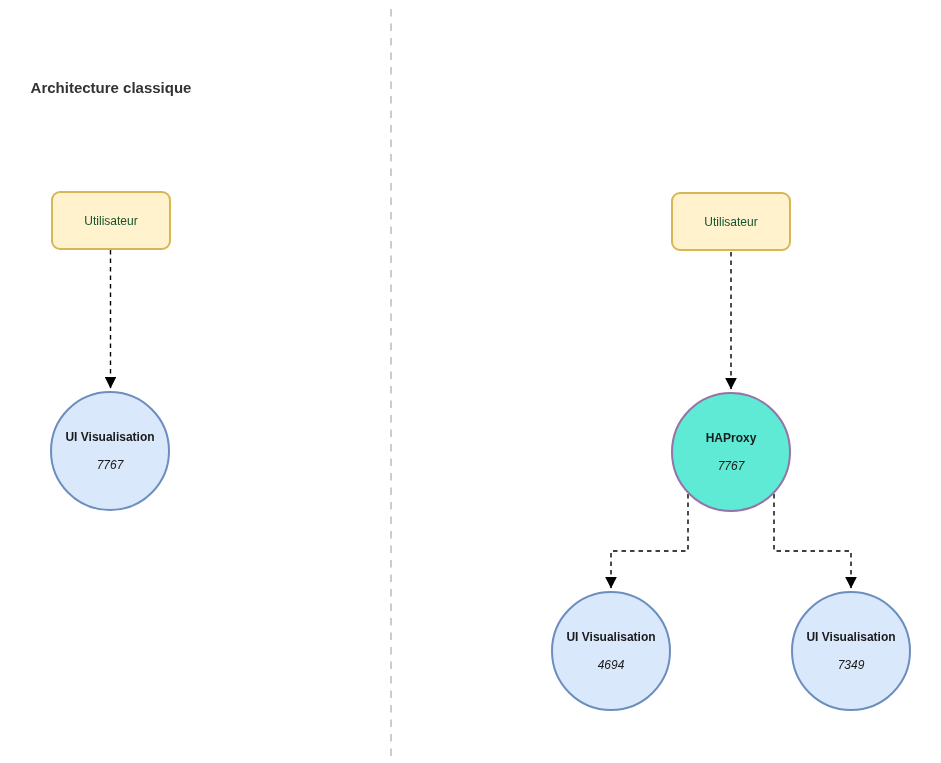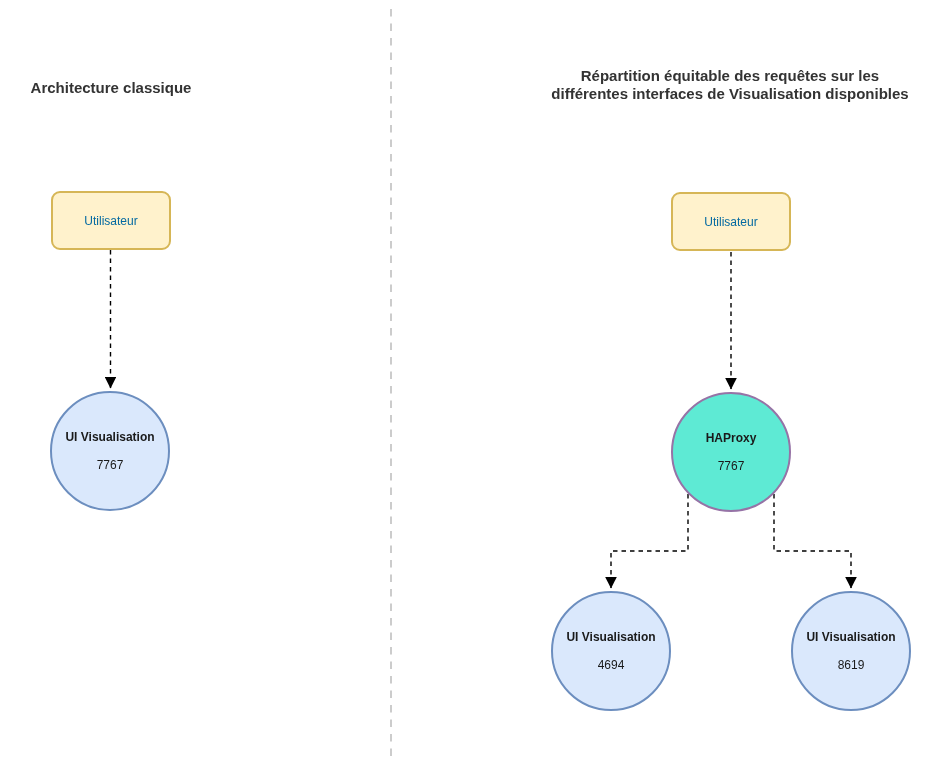--- a/index.html
+++ b/index.html
@@ -48,21 +48,21 @@
     width: 120px;
     height: 59px;
     box-sizing: border-box;
     background: #FFF2CC;
     border: 2px solid #D6B656;
     border-radius: 9px;
     display: flex;
     align-items: center;
     justify-content: center;
     font-size: 12px;
-    color: #0369a1;
+    color: #14532d;
     text-align: right;
   }
   .circle-node {
     position: absolute;
     width: 120px;
     height: 120px;
     box-sizing: border-box;
     border-radius: 50%;
     display: flex;
     flex-direction: column;
@@ -80,20 +80,21 @@
     background: #5eead4;
     border: 2px solid #9673A6;
   }
   .circle-node .node-label {
     font-size: 12px;
     font-weight: bold;
     white-space: nowrap;
   }
   .circle-node .node-port {
     font-size: 12px;
+    font-style: italic;
   }
   .edge {
     fill: none;
     stroke: #000000;
     stroke-width: 1.4;
     stroke-dasharray: 4.5 4;
   }
   .divider-line {
     fill: none;
     stroke: #CCCCCC;
@@ -128,37 +129,33 @@
 
   <div class="user-box" style="left:51px; top:191px;">
     <span>Utilisateur</span>
   </div>
 
   <div class="circle-node blue" style="left:50px; top:391px;">
     <div class="node-label">UI Visualisation</div>
     <div class="node-port">7767</div>
   </div>
 
-  <div class="panel-title right">
-    <div>Répartition équitable des requêtes sur les</div>
-    <div>différentes interfaces de Visualisation disponibles</div>
-  </div>
 
   <div class="user-box" style="left:671px; top:192px;">
     <span>Utilisateur</span>
   </div>
 
   <div class="circle-node purple" style="left:671px; top:392px;">
     <div class="node-label">HAProxy</div>
     <div class="node-port">7767</div>
   </div>
 
   <div class="circle-node blue" style="left:551px; top:591px;">
     <div class="node-label">UI Visualisation</div>
     <div class="node-port">4694</div>
   </div>
 
   <div class="circle-node blue" style="left:791px; top:591px;">
     <div class="node-label">UI Visualisation</div>
-    <div class="node-port">8619</div>
+    <div class="node-port">7349</div>
   </div>
 
 </div>
 
 </body></html>

